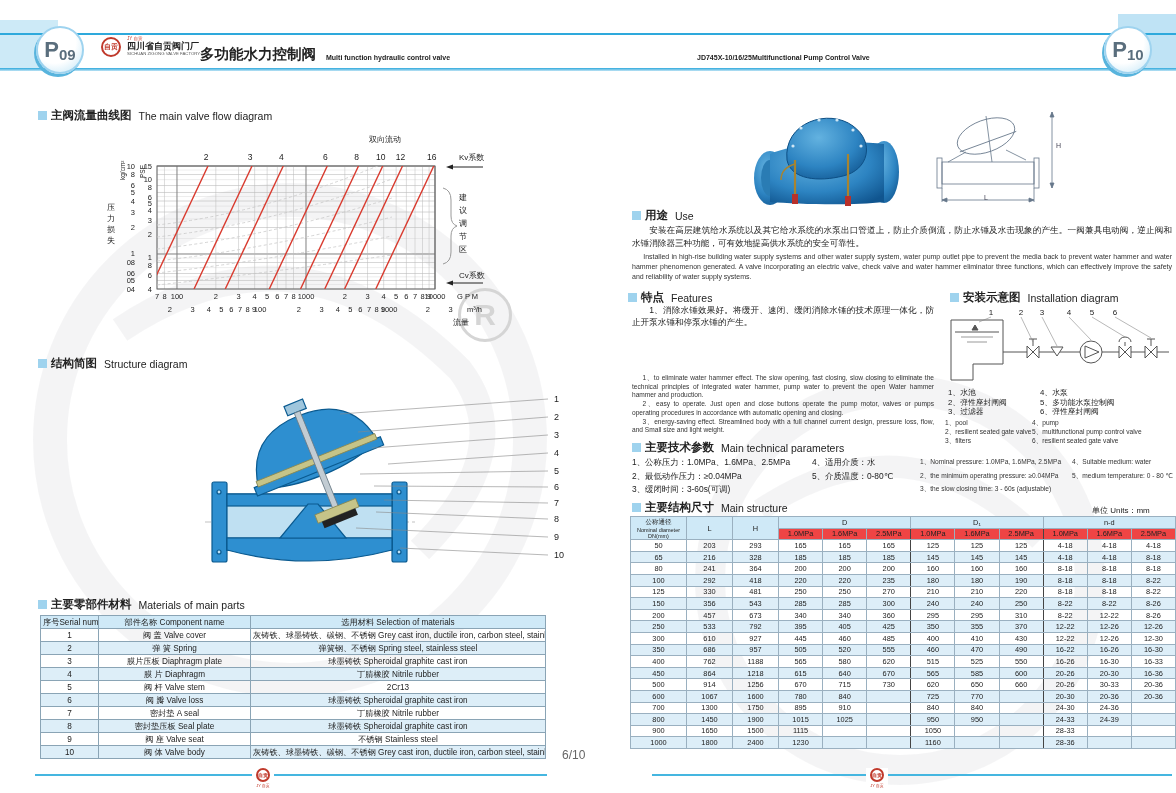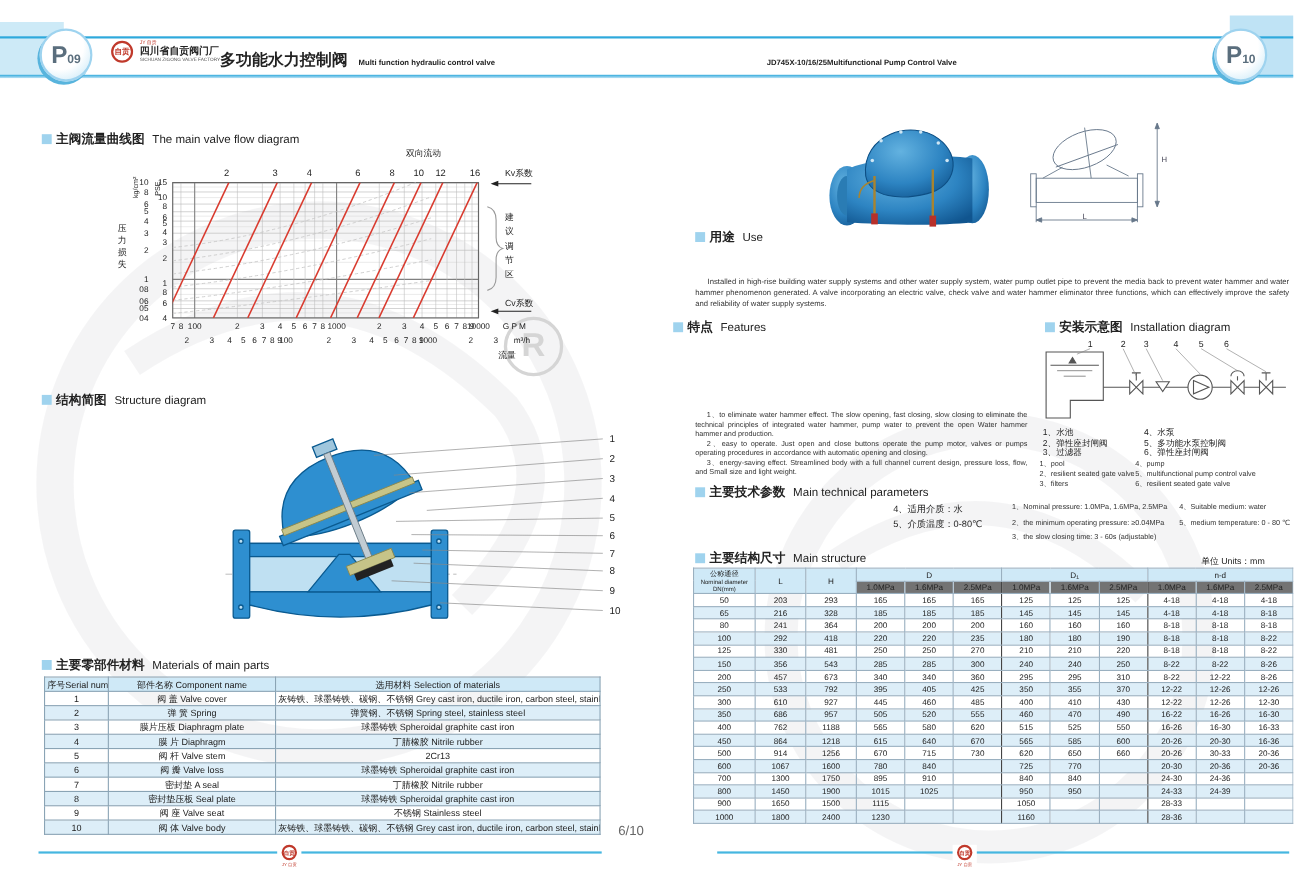--- a/index.html
+++ b/index.html
@@ -9,21 +9,21 @@
 .abs{position:absolute}
 
 .hline1{left:0;top:33px;width:1176px;height:2px;background:#2ea9dc}
 .hline2{left:0;top:68px;width:1176px;height:3px;background:linear-gradient(#2ea9dc,#bfe3f5)}
 .corner{background:#cdeaf7}
 .badge{width:48px;height:48px;border-radius:50%;
   background:radial-gradient(circle at 38% 32%,#ffffff 52%,#e2f3fb 74%,#bfe3f5 100%);
   border:2px solid #9ed3ef;box-shadow:-2px 3px 0 #58b4dd;
   display:flex;align-items:center;justify-content:center;color:#5a6e7d;z-index:5}
 .badge .bp{font-size:22px;font-weight:bold}
-.badge .bn{font-size:11px;margin-top:8px;font-weight:bold}
+.badge .bn{font-size:15px;margin-top:8px;font-weight:bold}
 .logo{width:20px;height:20px;border:2px solid #c0392b;border-radius:50%;color:#c0392b;
   font-size:7px;display:flex;align-items:center;justify-content:center;font-weight:bold;background:#fff}
 
 .sec{display:flex;align-items:center;gap:4px;white-space:nowrap}
 .sec .bullet{width:9px;height:9px;background:#9fd3ee;display:inline-block;flex:none}
 .sec .cn{font-weight:bold;font-size:11.5px}
 .sec .en{font-size:10.5px;margin-left:3px}
 
 p.cnp{font-size:8.6px;line-height:1.5;text-align:justify;text-indent:2em}
 p.enp{font-size:7px;line-height:1.45;text-align:justify;color:#333;text-indent:1.6em}
@@ -37,21 +37,21 @@
 table{border-collapse:collapse}
 #materials-table{width:505px;table-layout:fixed;font-size:8.2px}
 #materials-table th,#materials-table td{border:1px solid #8aa4b5;text-align:center;
   padding:0 2px;height:13px;overflow:hidden;white-space:nowrap;font-weight:normal}
 #materials-table thead th{background:#cfe9f7}
 #materials-table tr.alt td{background:#ddeef8}
 #dims-table{width:546px;table-layout:fixed;font-size:7.4px}
 #dims-table th,#dims-table td{border:1px solid #9ab0c0;text-align:center;padding:0;
   height:11.6px;overflow:hidden;white-space:nowrap;font-weight:normal}
 #dims-table thead th{background:#cfe9f7}
-#dims-table thead tr.mparow th{background:#737373}
+#dims-table thead tr.mparow th{background:#ef4444}
 #dims-table tr.alt td{background:#ddeef8}
 #dims-table .dk{border-left:1.5px solid #444;border-right:1.5px solid #444}
 .tiny{font-size:5.5px;line-height:6px}
 
 .wm{opacity:0.05;pointer-events:none}
 .rmark{width:54px;height:54px;border:3px solid #d5d5d5;border-radius:50%;
   display:flex;align-items:center;justify-content:center;font-size:30px;font-weight:bold;color:#d5d5d5}
 
 .fline{height:2px;background:#45b6e0;top:774px}
 .flogo{display:flex;flex-direction:column;align-items:center;gap:1px;background:#fff;padding:0 4px;z-index:3}
@@ -95,21 +95,21 @@
   </div>
   <div class="abs" style="left:127px;top:36px;line-height:1.15">
     <div style="font-size:4.5px;color:#c0392b">JY 自贡</div>
     <div style="font-size:9px;font-weight:bold">四川省自贡阀门厂</div>
     <div style="font-size:4.3px;color:#555">SICHUAN ZIGONG VALVE FACTORY</div>
   </div>
   <div class="abs" style="left:200px;top:45px;font-size:14.5px;font-weight:bold">多功能水力控制阀</div>
   <div class="abs" style="left:326px;top:54px;font-size:7px;font-weight:bold">Multi function hydraulic control valve</div>
   <div class="abs" style="left:697px;top:54px;font-size:7px;font-weight:bold">JD745X-10/16/25Multifunctional Pump Control Valve</div>
 
-  <div class="abs sec" style="left:38px;top:119px">
+  <div class="abs sec" style="left:38px;top:108px">
     <span class="bullet"></span>
     <span class="cn">主阀流量曲线图</span>
     <span class="en">The main valve flow diagram</span>
   </div>
   <svg id="flow-svg" class="abs" style="left:55px;top:128px" width="505" height="205" viewBox="0 0 505 205">
       <defs>
         <clipPath id="pc">
           <rect x="102" y="38" width="278" height="123"></rect>
         </clipPath>
       </defs>
@@ -437,28 +437,30 @@
     </g>
   </svg>
   <span class="abs" style="left:984px;top:194px;font-size:7px;color:#445">L</span>
   <span class="abs" style="left:1056px;top:142px;font-size:7px;color:#445">H</span>
 
   <div class="abs sec" style="left:632px;top:208px">
     <span class="bullet"></span>
     <span class="cn">用途</span>
     <span class="en">Use</span>
   </div>
+  <p class="abs cnp" style="left:632px;top:224px;width:540px">安装在高层建筑给水系统以及其它给水系统的水泵出口管道上，防止介质倒流，防止水锤及水击现象的产生。一阀兼具电动阀，逆止阀和水锤消除器三种功能，可有效地提高供水系统的安全可靠性。</p>
   <p class="abs enp" style="left:632px;top:252px;width:540px">Installed in high-rise building water supply systems and other water supply system, water pump outlet pipe to prevent the media back to prevent water hammer and water hammer phenomenon generated. A valve incorporating an electric valve, check valve and water hammer eliminator three functions, which can effectively improve the safety and reliability of water supply systems.</p>
 
-  <div class="abs sec" style="left:612px;top:290px">
+  <div class="abs sec" style="left:628px;top:290px">
     <span class="bullet"></span>
     <span class="cn">特点</span>
     <span class="en">Features</span>
   </div>
   <div id="features-cn" class="abs" style="left:632px;top:305px;width:302px">
+      <div class="cn-item">1、消除水锤效果好。将缓开、速闭、缓闭消除水锤的技术原理一体化，防止开泵水锤和停泵水锤的产生。</div>
     </div>
   <div id="features-en" class="abs" style="left:632px;top:374px;width:302px">
       <div class="en-item">1、to eliminate water hammer effect. The slow opening, fast closing, slow closing to eliminate the technical principles of integrated water hammer, pump water to prevent the open Water hammer hammer and production.</div>
       <div class="en-item">2、easy to operate. Just open and close buttons operate the pump motor, valves or pumps operating procedures in accordance with automatic opening and closing.</div>
       <div class="en-item">3、energy-saving effect. Streamlined body with a full channel current design, pressure loss, flow, and Small size and light weight.</div>
     </div>
 
   <div class="abs sec" style="left:950px;top:290px">
     <span class="bullet"></span>
     <span class="cn">安装示意图</span>
@@ -517,20 +519,25 @@
       <div class="len">4、pump</div>
       <div class="len">5、multifunctional pump control valve</div>
       <div class="len">6、resilient seated gate valve</div>
     </div>
 
   <div class="abs sec" style="left:632px;top:440px">
     <span class="bullet"></span>
     <span class="cn">主要技术参数</span>
     <span class="en">Main technical parameters</span>
   </div>
+  <div id="params-cn-1" class="abs" style="left:632px;top:456px">
+      <div class="pcn">1、公称压力：1.0MPa、1.6MPa、2.5MPa</div>
+      <div class="pcn">2、最低动作压力：≥0.04MPa</div>
+      <div class="pcn">3、缓闭时间：3-60s(可调)</div>
+    </div>
   <div id="params-cn-2" class="abs" style="left:812px;top:456px">
       <div class="pcn">4、适用介质：水</div>
       <div class="pcn">5、介质温度：0-80℃</div>
     </div>
   <div id="params-en-1" class="abs" style="left:920px;top:455px">
       <div class="pen">1、Nominal pressure: 1.0MPa, 1.6MPa, 2.5MPa</div>
       <div class="pen">2、the minimum operating pressure: ≥0.04MPa</div>
       <div class="pen">3、the slow closing time: 3 - 60s (adjustable)</div>
     </div>
   <div id="params-en-2" class="abs" style="left:1072px;top:455px">

